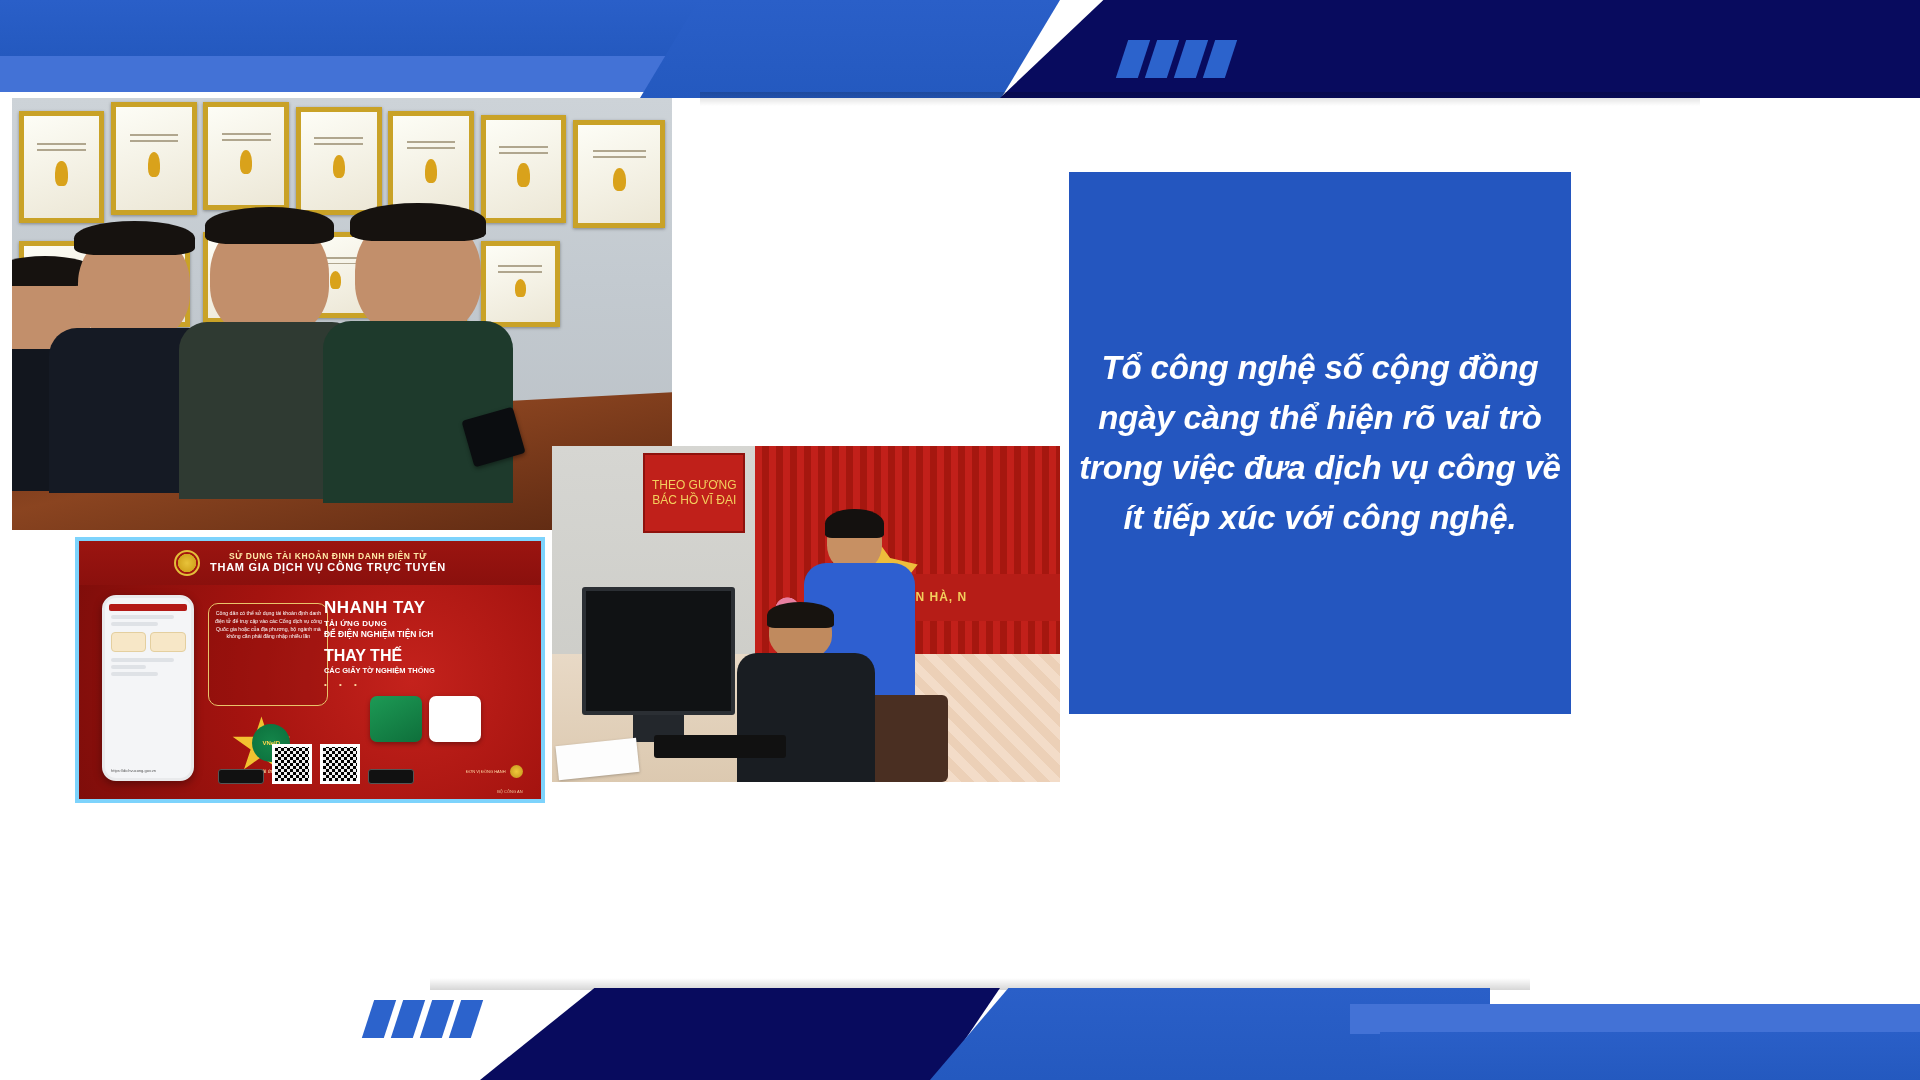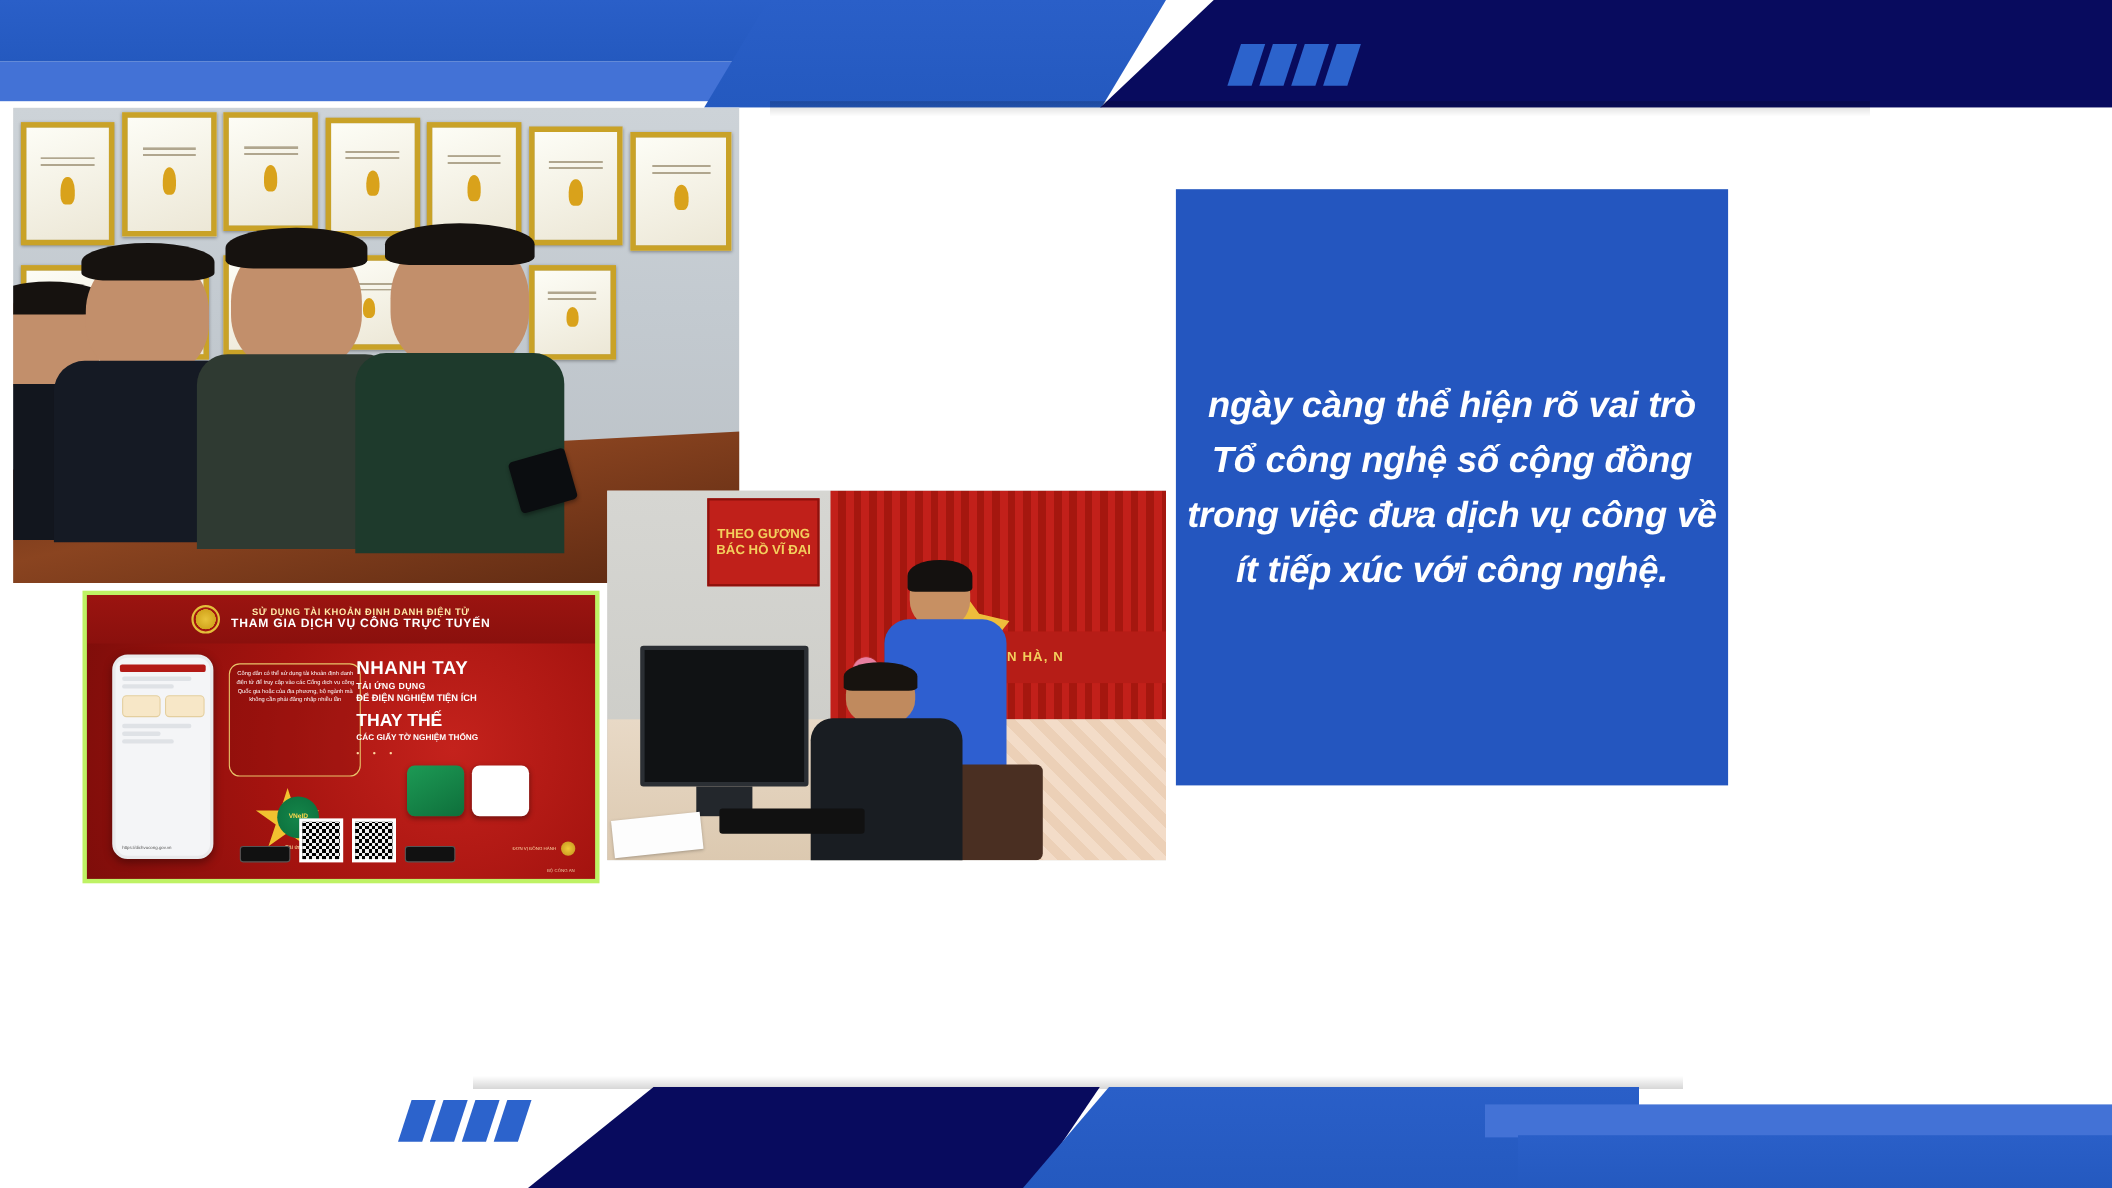--- a/index.html
+++ b/index.html
@@ -100,21 +100,21 @@
   .p1-man1 .body { background:#12161e; }
   .p1-man2 { left:10%; top:30%; width:17%; height:58%; }
   .p1-man2 .body { background:#151a24; }
   .p1-man3 { left:30%; top:27%; width:18%; height:62%; }
   .p1-man3 .body { background:#2f3a32; }
   .p1-man4 { left:52%; top:26%; width:19%; height:64%; }
   .p1-man4 .body { background:#1e3a2c; }
   .p1-phone { position:absolute; left:69%; top:73%; width:8%; height:11%; background:#0b0d10; border-radius:4px; transform:rotate(-16deg); box-shadow:0 2px 4px rgba(0,0,0,.4); }
 
   
-  .photo-poster { left:75px; top:537px; width:470px; height:266px; background:#bef264; padding:4px; }
+  .photo-poster { left:75px; top:537px; width:470px; height:266px; background:#7dd3fc; padding:4px; }
   .poster-inner {
     position:absolute; inset:4px;
     background:radial-gradient(circle at 72% 54%, #c4221c 0%, #a4130f 48%, #7d0d0a 100%);
     overflow:hidden;
   }
   .poster-head {
     position:absolute; left:0; top:0; width:100%; height:17%;
     display:flex; align-items:center; justify-content:center; gap:10px;
     background:linear-gradient(180deg,#9b1410,#8a100d);
   }
@@ -183,21 +183,21 @@
   .poster-footer { position:absolute; right:4%; bottom:2%; font-size:4px; color:#f0c9a0; }
   .poster-partner { position:absolute; right:4%; bottom:8%; display:flex; align-items:center; gap:4px; font-size:4px; color:#ffdca8; }
   .partner-seal { width:13px; height:13px; border-radius:50%; background:radial-gradient(circle,#f0c93a,#c1901a); }
 
   
   .photo-office { left:552px; top:446px; width:508px; height:336px; }
   .p3-bg { position:absolute; inset:0; background:linear-gradient(180deg,#d6d6d2 0%,#c9c9c4 100%); }
   .p3-curtain { position:absolute; left:40%; top:0; width:60%; height:66%; background:repeating-linear-gradient(90deg,#c2201a 0 7px,#a5170f 7px 14px); }
   .p3-banner-l {
     position:absolute; left:18%; top:2%; width:20%; height:24%;
-    background:#c0201a; color:#f3cf5d; font-weight:700; font-size:12px;
+    background:#c0201a; color:#f3cf5d; font-weight:400; font-size:12px;
     display:flex; flex-direction:column; align-items:center; justify-content:center;
     line-height:1.25; text-align:center; border:2px solid #8e120d;
   }
   .p3-banner-r {
     position:absolute; left:66%; top:38%; width:34%; height:14%;
     background:#b61d17; color:#f3cf5d; font-weight:700; font-size:12px;
     display:flex; align-items:center; justify-content:flex-start; padding-left:8px;
     letter-spacing:1px;
   }
   .p3-lotus {
@@ -409,22 +409,22 @@
         <div class="body"></div>
       </div>
     <div class="p3-monitor"></div>
     <div class="p3-monitor-stand"></div>
     <div class="p3-kbd"></div>
     <div class="p3-papers"></div>
   </div>
 
   <div class="quote-panel">
     <div class="quote-text">
+      <span>Tổ công nghệ số cộng đồng</span>
       <span>ngày càng thể hiện rõ vai trò</span>
-      <span>Tổ công nghệ số cộng đồng</span>
       <span>trong việc đưa dịch vụ công về</span>
       <span>ít tiếp xúc với công nghệ.</span>
     </div>
   </div>
 
   <div class="dashes dashes-bottom">
     <div class="dash"></div>
     <div class="dash"></div>
     <div class="dash"></div>
     <div class="dash"></div>

